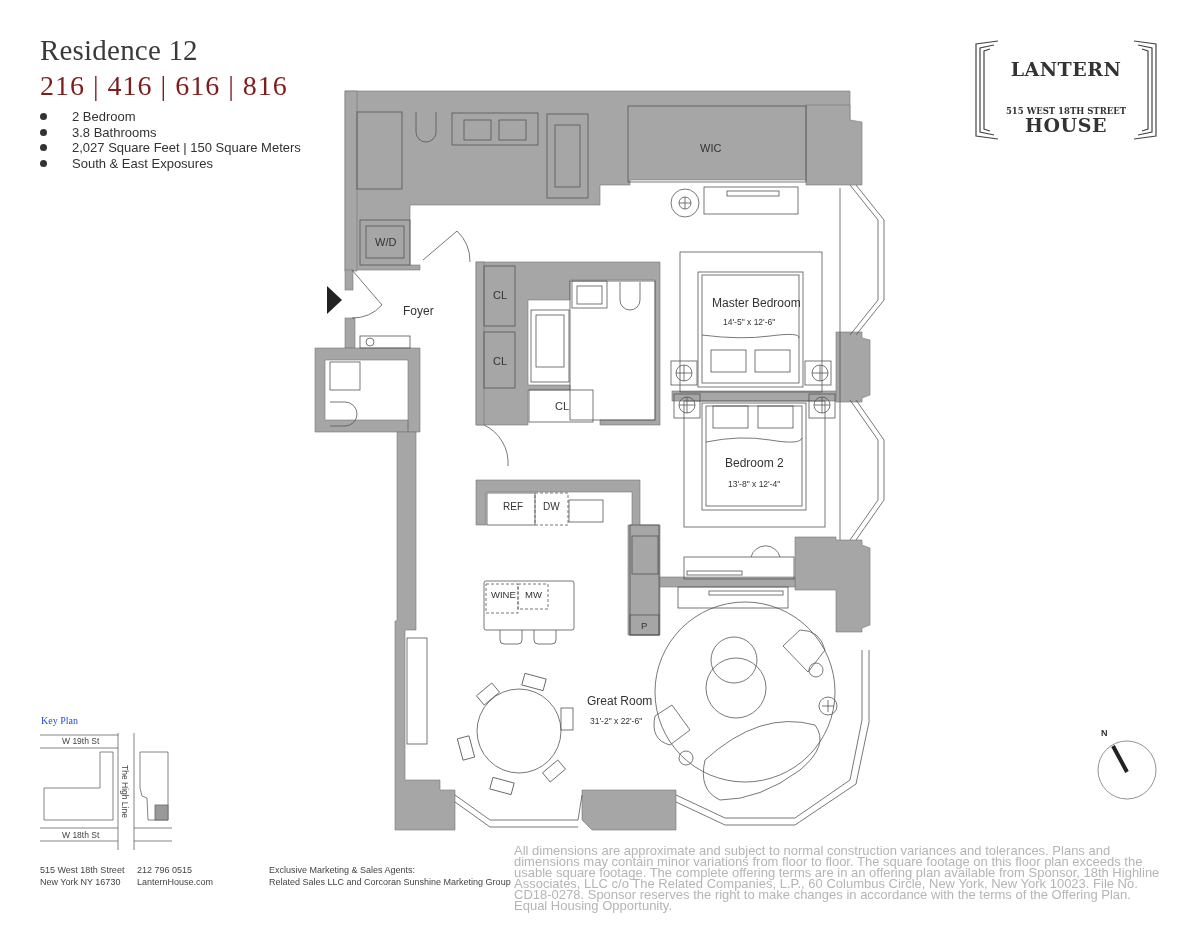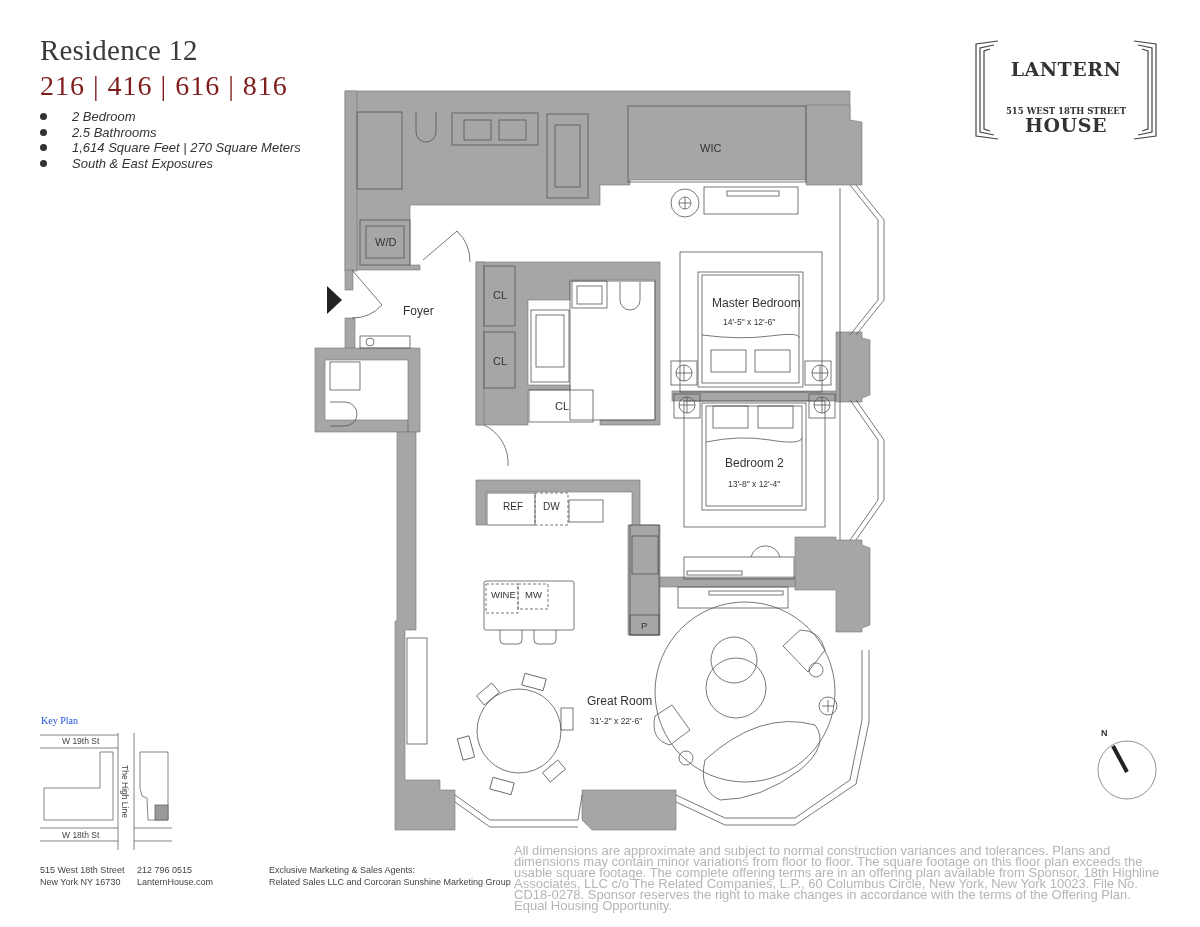--- a/index.html
+++ b/index.html
@@ -1,41 +1,41 @@
 <!DOCTYPE html>
 <html><head>
 <meta charset="utf-8">
 <style>
   html, body { margin:0; padding:0; background:#ffffff; }
   body { width:1200px; height:927px; position:relative; overflow:hidden; font-family:"Liberation Sans", sans-serif; color:#333; }
   .title { position:absolute; left:40px; top:34px; font-family:"Liberation Serif", serif; font-size:29px; color:#3a3a3a; letter-spacing:0.2px; }
   .units { position:absolute; left:40px; top:70px; font-family:"Liberation Serif", serif; font-size:28px; color:#7f1d1d; letter-spacing:1px; }
-  .features { position:absolute; left:40px; top:109px; margin:0; padding:0; list-style:none;font-style:italic; }
+  .features { position:absolute; left:40px; top:109px; margin:0; padding:0; list-style:none; }
   .features li { font-size:13px; line-height:15.5px; color:#333; position:relative; padding-left:32px; }
   .features li::before { content:""; position:absolute; left:0; top:4px; width:7px; height:7px; border-radius:50%; background:#333; }
   .logo { position:absolute; left:970px; top:38px; width:192px; height:104px; }
   .logo-line1 { position:absolute; left:0; width:100%; top:20px; text-align:center; font-family:"DejaVu Serif", serif; font-weight:bold; font-size:19px; color:#333; letter-spacing:0.5px; }
   .logo-line2 { position:absolute; left:0; width:100%; top:44px; text-align:center; font-family:"DejaVu Serif", serif; font-weight:bold; font-size:19px; color:#333; letter-spacing:0.5px;margin-top:32px; }
   .logo-line3 { position:absolute; left:0; width:100%; top:68px; text-align:center; font-family:"DejaVu Serif", serif; font-weight:bold; font-size:8.5px; color:#333; }
   .plan { position:absolute; left:0; top:0; }
   .keyplan-title { position:absolute; left:41px; top:715px; font-family:"Liberation Serif", serif; font-size:10px; color:#1d4ed8; }
   .footer-col { position:absolute; top:864px; font-size:9px; line-height:12px; color:#444; }
   .disclaimer { position:absolute; left:514px; top:845px; width:650px; font-size:13px; line-height:11px; color:#b5b5b5; }
   .compass-n { position:absolute; left:1101px; top:728px; font-size:9px; font-weight:bold; color:#333; }
   svg text { font-family:"Liberation Sans", sans-serif; }
 </style>
 </head>
 <body>
 
 <div class="title">Residence 12</div>
 <div class="units">216 | 416 | 616 | 816</div>
 <ul class="features">
   <li>2 Bedroom</li>
-  <li>2.5 Bathrooms</li>
-  <li>1,614 Square Feet | 270 Square Meters</li>
+  <li>3.8 Bathrooms</li>
+  <li>2,027 Square Feet | 150 Square Meters</li>
   <li>South &amp; East Exposures</li>
 </ul>
 
 <div class="logo">
   <svg width="192" height="104" viewBox="0 0 192 104">
     <g fill="none" stroke="#444" stroke-width="1.2">
       <path d="M28 3 L6 6 L6 98 L28 101"></path>
       <path d="M24 7 L10 10 L10 94 L24 97"></path>
       <path d="M20 11 L14 13 L14 91 L20 93"></path>
       <path d="M164 3 L186 6 L186 98 L164 101"></path>

